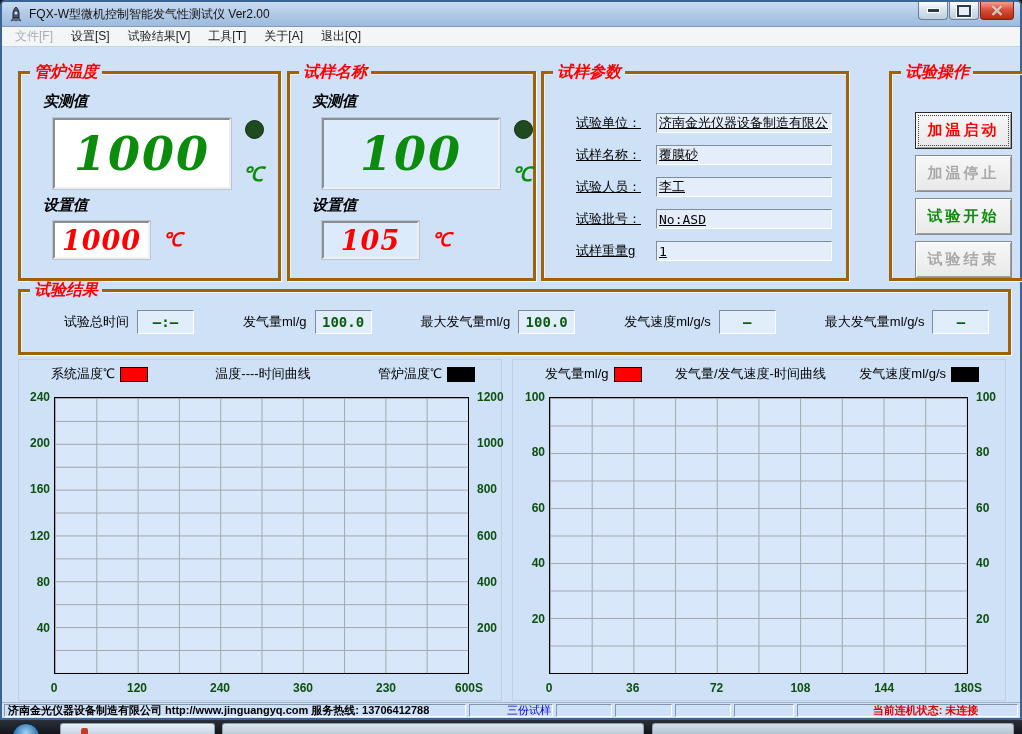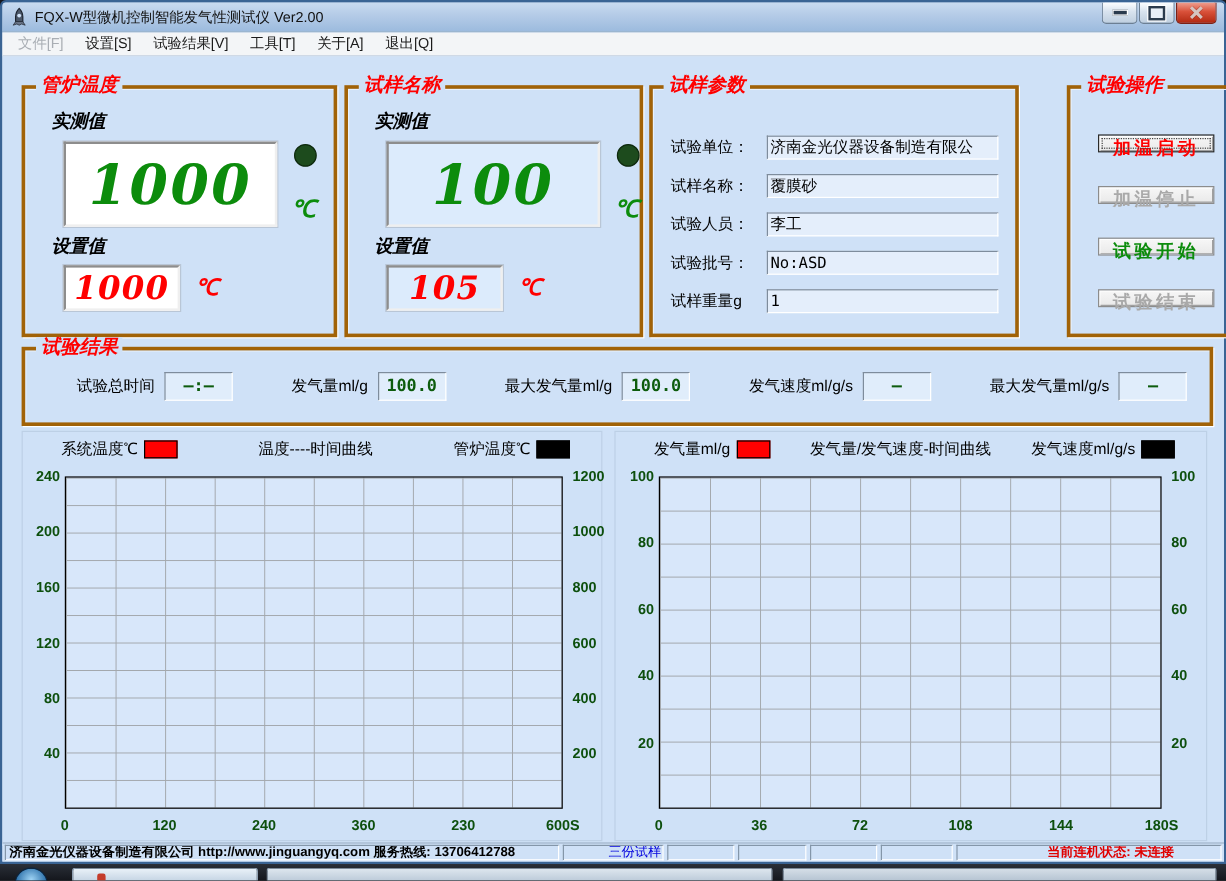--- a/index.html
+++ b/index.html
@@ -44,26 +44,26 @@
     display:flex;align-items:center;justify-content:center;}
   .disp-white{background:#ffffff;}
   .disp-blue{background:#dcebfc;}
   .big-val{font-family:"DejaVu Serif",serif;font-style:italic;font-weight:bold;font-size:46px;color:#0c8c0c;letter-spacing:2px;}
   .small-val{font-family:"DejaVu Serif",serif;font-style:italic;font-weight:bold;font-size:27px;color:#ff0000;letter-spacing:1px;}
   .led{position:absolute;left:224px;top:46px;width:17px;height:17px;border-radius:50%;
     background:#1d4b1d;border:1px solid #0e2a0e;}
   .unit-green{position:absolute;left:222px;top:86px;font-size:20px;font-weight:bold;font-style:italic;color:#0c8c0c;}
   .unit-red{position:absolute;left:142px;top:152px;font-size:19px;font-weight:bold;font-style:italic;color:#ff0000;}
   
-  .sample-row{position:absolute;left:15px;right:14px;height:22px;display:flex;align-items:center;}
+  .sample-row{position:absolute;left:32px;right:14px;height:22px;display:flex;align-items:center;text-decoration:underline;}
   .sample-label{width:80px;flex:0 0 auto;font-size:13px;color:#000;}
   .sample-input{flex:1;height:20px;box-sizing:border-box;border:1px solid;border-color:#7e8c9c #ffffff #ffffff #7e8c9c;
     background:#e4eefb;font-family:"DejaVu Sans Mono","Liberation Sans",sans-serif;font-size:13px;color:#000;padding:0 2px;outline:none;}
   
-  .op-btn{position:absolute;left:23px;width:97px;height:15px;box-sizing:border-box;cursor:pointer;
+  .op-btn{position:absolute;left:23px;width:97px;height:37px;box-sizing:border-box;cursor:pointer;
     background:linear-gradient(180deg,#f7f7f7,#e9e9e9);border:1px solid #8c8c8c;
     box-shadow:inset 1px 1px 0 #ffffff, inset -1px -1px 0 #9f9f9f;
     font-family:"Liberation Sans",sans-serif;font-size:15px;font-weight:bold;letter-spacing:3px;}
   .op-btn.focused{border:1px solid #2a2a2a;outline:1px dotted #444;outline-offset:-4px;}
   .op-btn.red{color:#ff0000;}
   .op-btn.green{color:#0c8c0c;}
   .op-btn.disabled{color:#a9a9a9;}
   
   .gb-results{left:16px;top:242px;width:987px;height:60px;}
   .results-row{position:absolute;left:20px;top:18px;right:10px;display:flex;align-items:center;}

